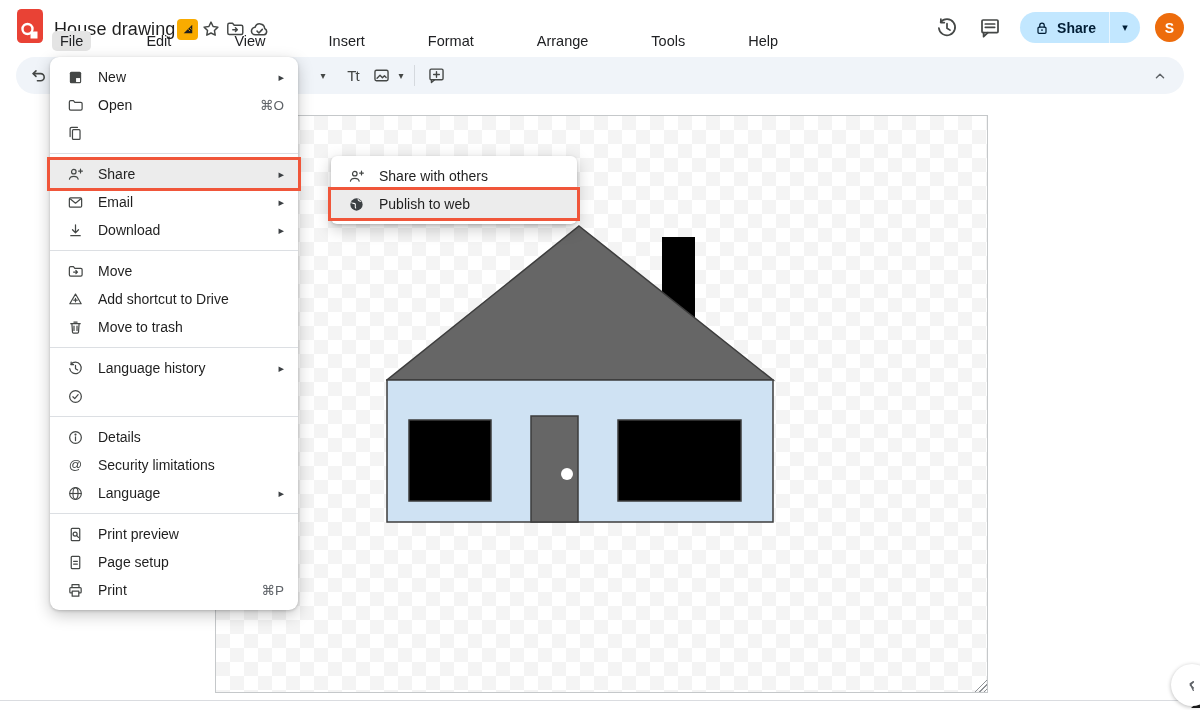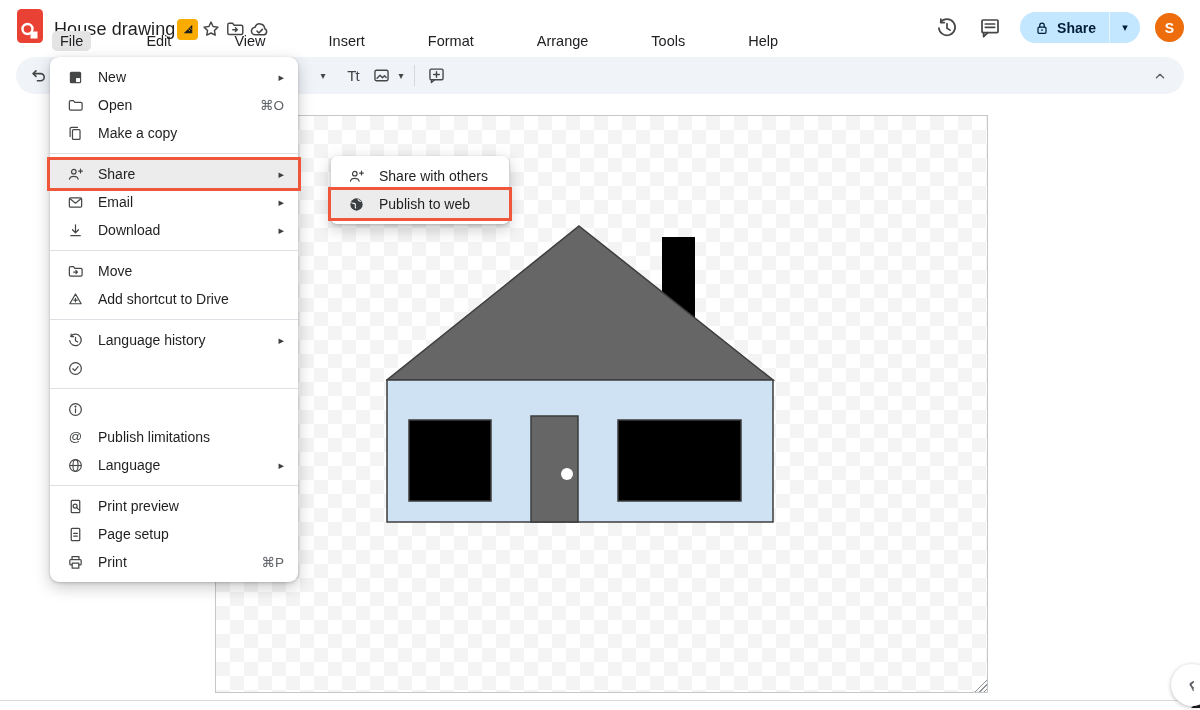--- a/index.html
+++ b/index.html
@@ -44,21 +44,21 @@
     clip-path:polygon(100% 0, 100% 100%, 0 100%); }
 
   .bottom-line { position:absolute; left:0; top:700px; width:1200px; height:1px; background:#dadce0; }
   .corner-grip { position:absolute; right:0; bottom:2px; width:9px; height:8px; background:#1f1f1f; clip-path:polygon(100% 0, 100% 100%, 0 100%); }
   .side-toggle { position:absolute; left:1171px; top:664px; width:42px; height:42px; border-radius:50%; background:#fff;
     box-shadow:0 1px 4px rgba(0,0,0,.28); display:flex; align-items:center; justify-content:center; color:#444746; }
 
   
   .menu-panel { position:absolute; left:50px; top:57px; width:248px; background:#fff; border-radius:9px;
     padding:6px 0; box-shadow:0 1px 3px rgba(0,0,0,.18), 0 5px 16px rgba(0,0,0,.22); z-index:40; }
-  .submenu-panel { position:absolute; left:331px; top:156px; width:178px; background:#fff; border-radius:6px;
+  .submenu-panel { position:absolute; left:331px; top:156px; width:246px; background:#fff; border-radius:6px;
     padding:6px 0; box-shadow:0 1px 3px rgba(0,0,0,.18), 0 5px 16px rgba(0,0,0,.22); z-index:41; }
   .mrow { position:relative; display:flex; align-items:center; height:28px; padding:0 14px 0 16px; gap:14px; font-size:14px; color:#1f1f1f; }
   .mrow.hl { background:#ececec; outline:3px solid #f0563a; }
   .mic { width:18px; height:18px; display:flex; align-items:center; justify-content:center; flex:none; color:#444746; }
   .mlabel { flex:1; white-space:nowrap; }
   .mshort { color:#5f6368; font-size:13.5px; }
   .marrow { color:#3c4043; font-size:11px; }
   .sep { border-top:1px solid #dcdfe3; margin:6px 0; }
 
   svg { display:block; }
@@ -230,21 +230,20 @@
       <span class="mshort">⌘O</span>
     </div>
 
     <div class="mrow">
       <span class="mic">
         <svg width="17" height="17" viewBox="0 0 18 18" fill="none" stroke="#444746" stroke-width="1.3" stroke-linecap="round" stroke-linejoin="round">
             <rect x="5.8" y="5" width="8" height="10.2" rx="1"></rect>
             <path d="M3.3 12.2V4c0-.9.7-1.6 1.6-1.6h6.2"></path>
           </svg>
       </span>
-      <span class="mlabel">Make a copy</span>
     </div>
 
     <div class="sep"></div>
 
     <div class="mrow hl">
       <span class="mic">
         <svg width="17" height="17" viewBox="0 0 18 18" fill="none" stroke="#444746" stroke-width="1.3" stroke-linecap="round" stroke-linejoin="round">
             <circle cx="7.2" cy="6" r="2.4"></circle>
             <path d="M2.6 14c.4-2.1 2.3-3.1 4.6-3.1s4.2 1 4.6 3.1"></path>
             <path d="M14.3 3.4v4M12.3 5.4h4"></path>
@@ -291,20 +290,29 @@
     <div class="mrow">
       <span class="mic">
         <svg width="17" height="17" viewBox="0 0 18 18" fill="none" stroke="#444746" stroke-width="1.3" stroke-linecap="round" stroke-linejoin="round">
             <path d="M9 3.2L15 13.5H3z"></path>
             <path d="M9 7.9v3.6M7.2 9.7h3.6"></path>
           </svg>
       </span>
       <span class="mlabel">Add shortcut to Drive</span>
     </div>
 
+    <div class="mrow">
+      <span class="mic">
+        <svg width="17" height="17" viewBox="0 0 18 18" fill="none" stroke="#444746" stroke-width="1.3" stroke-linecap="round" stroke-linejoin="round">
+            <path d="M4 5h10M7.3 3.3h3.4M5.2 5l.6 8.8c0 .6.5 1.1 1.1 1.1h4.2c.6 0 1.1-.5 1.1-1.1L12.8 5"></path>
+            <path d="M7.4 7.5v4.6M10.6 7.5v4.6"></path>
+          </svg>
+      </span>
+      <span class="mlabel">Move to trash</span>
+    </div>
 
     <div class="sep"></div>
 
     <div class="mrow">
       <span class="mic">
         <svg width="17" height="17" viewBox="0 0 18 18" fill="none" stroke="#444746" stroke-width="1.3" stroke-linecap="round" stroke-linejoin="round">
             <path d="M4.2 4.6A6.1 6.1 0 1 1 2.9 9"></path>
             <path d="M4.4 2.3v2.6H7"></path>
             <path d="M9 5.8v3.4l2.3 1.4"></path>
           </svg>
@@ -325,29 +333,30 @@
     <div class="sep"></div>
 
     <div class="mrow">
       <span class="mic">
         <svg width="17" height="17" viewBox="0 0 18 18" fill="none" stroke="#444746" stroke-width="1.3" stroke-linecap="round">
             <circle cx="9" cy="9" r="6.2"></circle>
             <path d="M9 8.3v3.9"></path>
             <circle cx="9" cy="5.9" r="0.5" fill="#444746"></circle>
           </svg>
       </span>
+      <span class="mlabel">Details</span>
     </div>
 
     <div class="mrow">
       <span class="mic">
         <svg width="17" height="17" viewBox="0 0 18 18">
             <text x="9" y="13.2" text-anchor="middle" font-size="14" fill="#444746" font-family="Liberation Sans, sans-serif">@</text>
           </svg>
       </span>
-      <span class="mlabel">Publish limitations</span>
+      <span class="mlabel">Security limitations</span>
     </div>
 
     <div class="mrow">
       <span class="mic">
         <svg width="17" height="17" viewBox="0 0 18 18" fill="none" stroke="#444746" stroke-width="1.2">
             <circle cx="9" cy="9" r="6.2"></circle>
             <ellipse cx="9" cy="9" rx="2.7" ry="6.2"></ellipse>
             <path d="M2.8 9h12.4"></path>
           </svg>
       </span>

